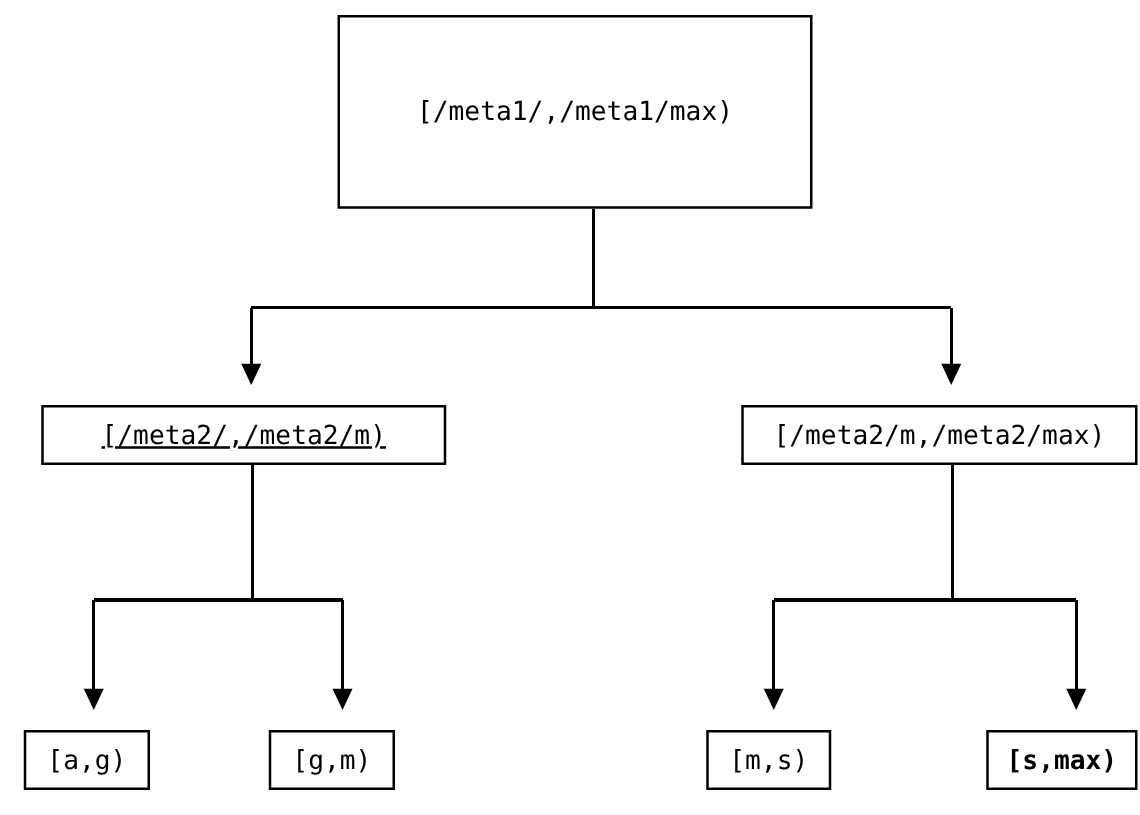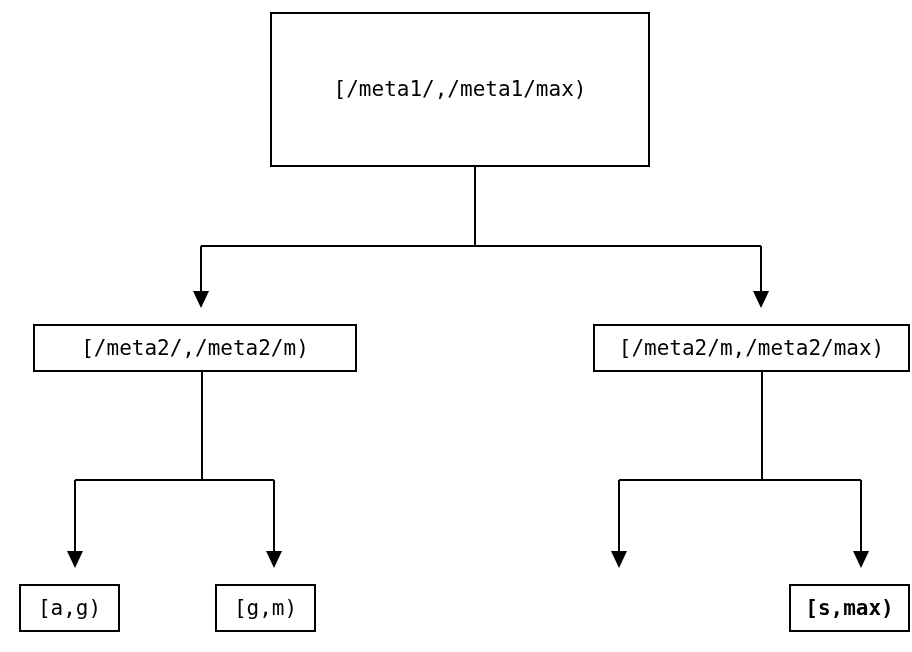--- a/index.html
+++ b/index.html
@@ -42,21 +42,21 @@
     white-space: nowrap;
   }
   .node-label {
     font-family: "DejaVu Sans Mono", "Liberation Mono", monospace;
     font-size: 21px;
     line-height: 1;
     letter-spacing: 0px;
     color: #000000;
   }
   .node-root   { left: 258px; top: 12px;  width: 380px; height: 155px; }
-  .node-mid-l  { left: 21px;  top: 324px; width: 324px; height: 48px; }
+  .node-mid-l  { left: 21px;  top: 324px; width: 324px; height: 48px; text-decoration: underline; }
   .node-mid-r  { left: 581px; top: 324px; width: 317px; height: 48px; align-items: center; }
   .node-leaf   { top: 584px; height: 48px; }
   .node-leaf-1 { left: 7px;   width: 101px; }
   .node-leaf-2 { left: 203px; width: 101px; }
   .node-leaf-3 { left: 553px; width: 100px; }
   .node-leaf-4 { left: 777px; width: 121px; font-weight: bold; }
 </style>
 </head>
 <body>
 
@@ -104,18 +104,21 @@
   </div>
 
   <div class="node node-leaf node-leaf-1">
     <span class="node-label">[a,g)</span>
   </div>
 
   <div class="node node-leaf node-leaf-2">
     <span class="node-label">[g,m)</span>
   </div>
 
+  <div class="node node-leaf node-leaf-3">
+    <span class="node-label">[m,s)</span>
+  </div>
 
   <div class="node node-leaf node-leaf-4">
     <span class="node-label">[s,max)</span>
   </div>
 
 </div>
 
 </body></html>

